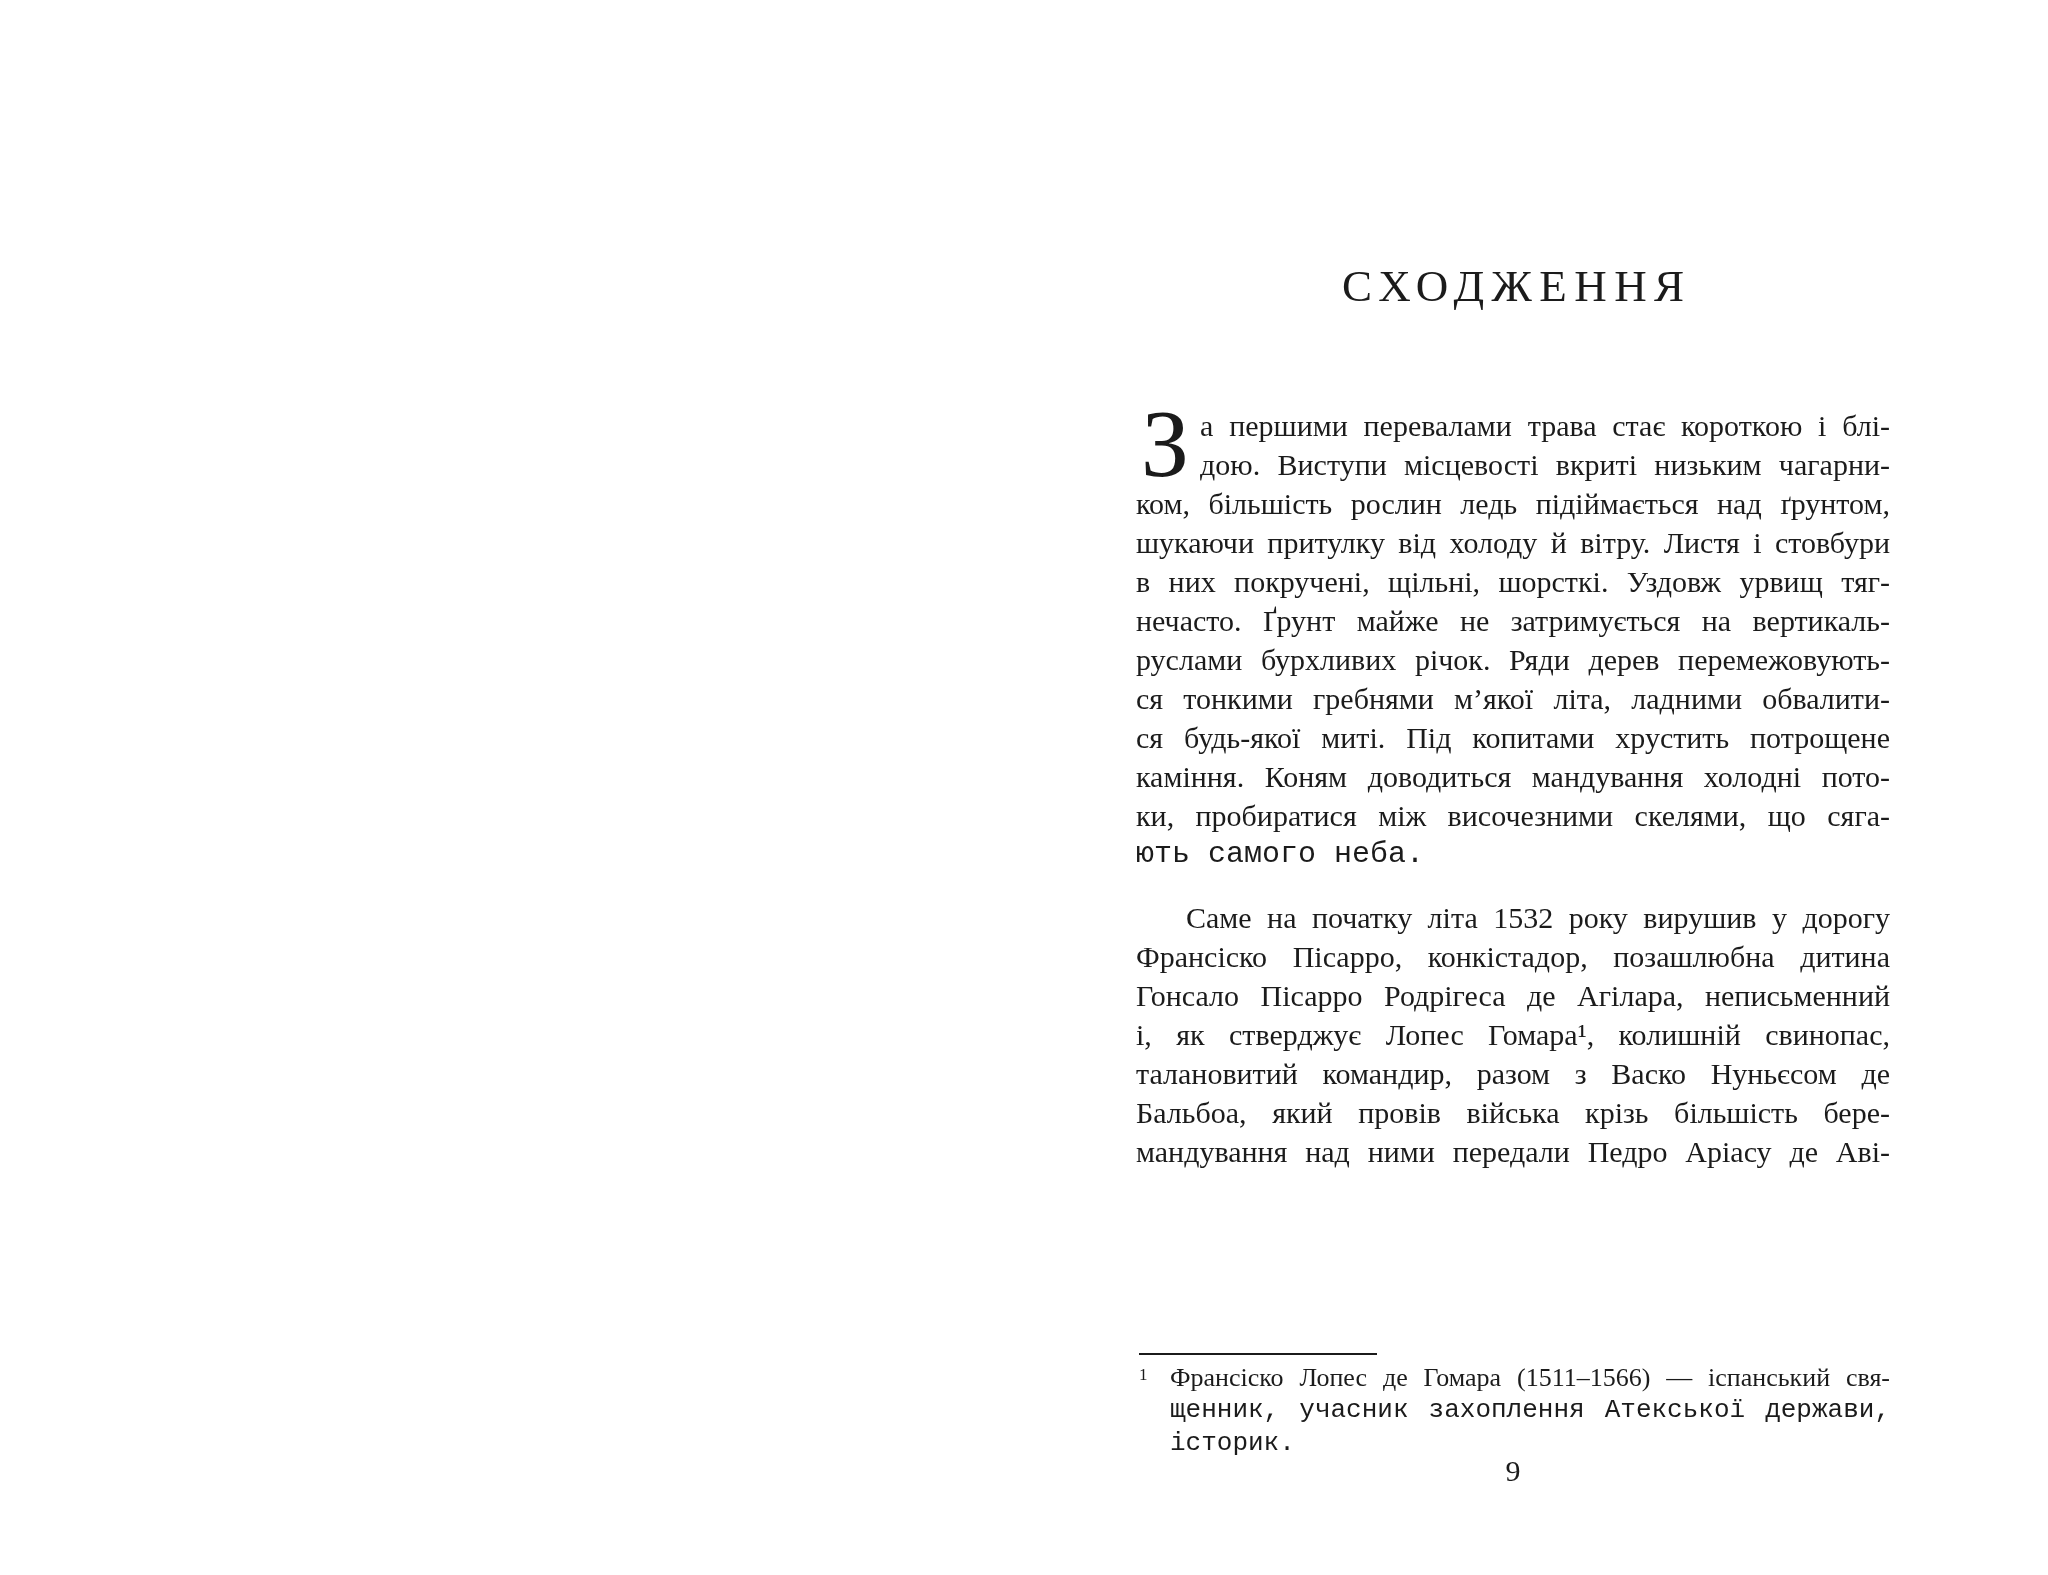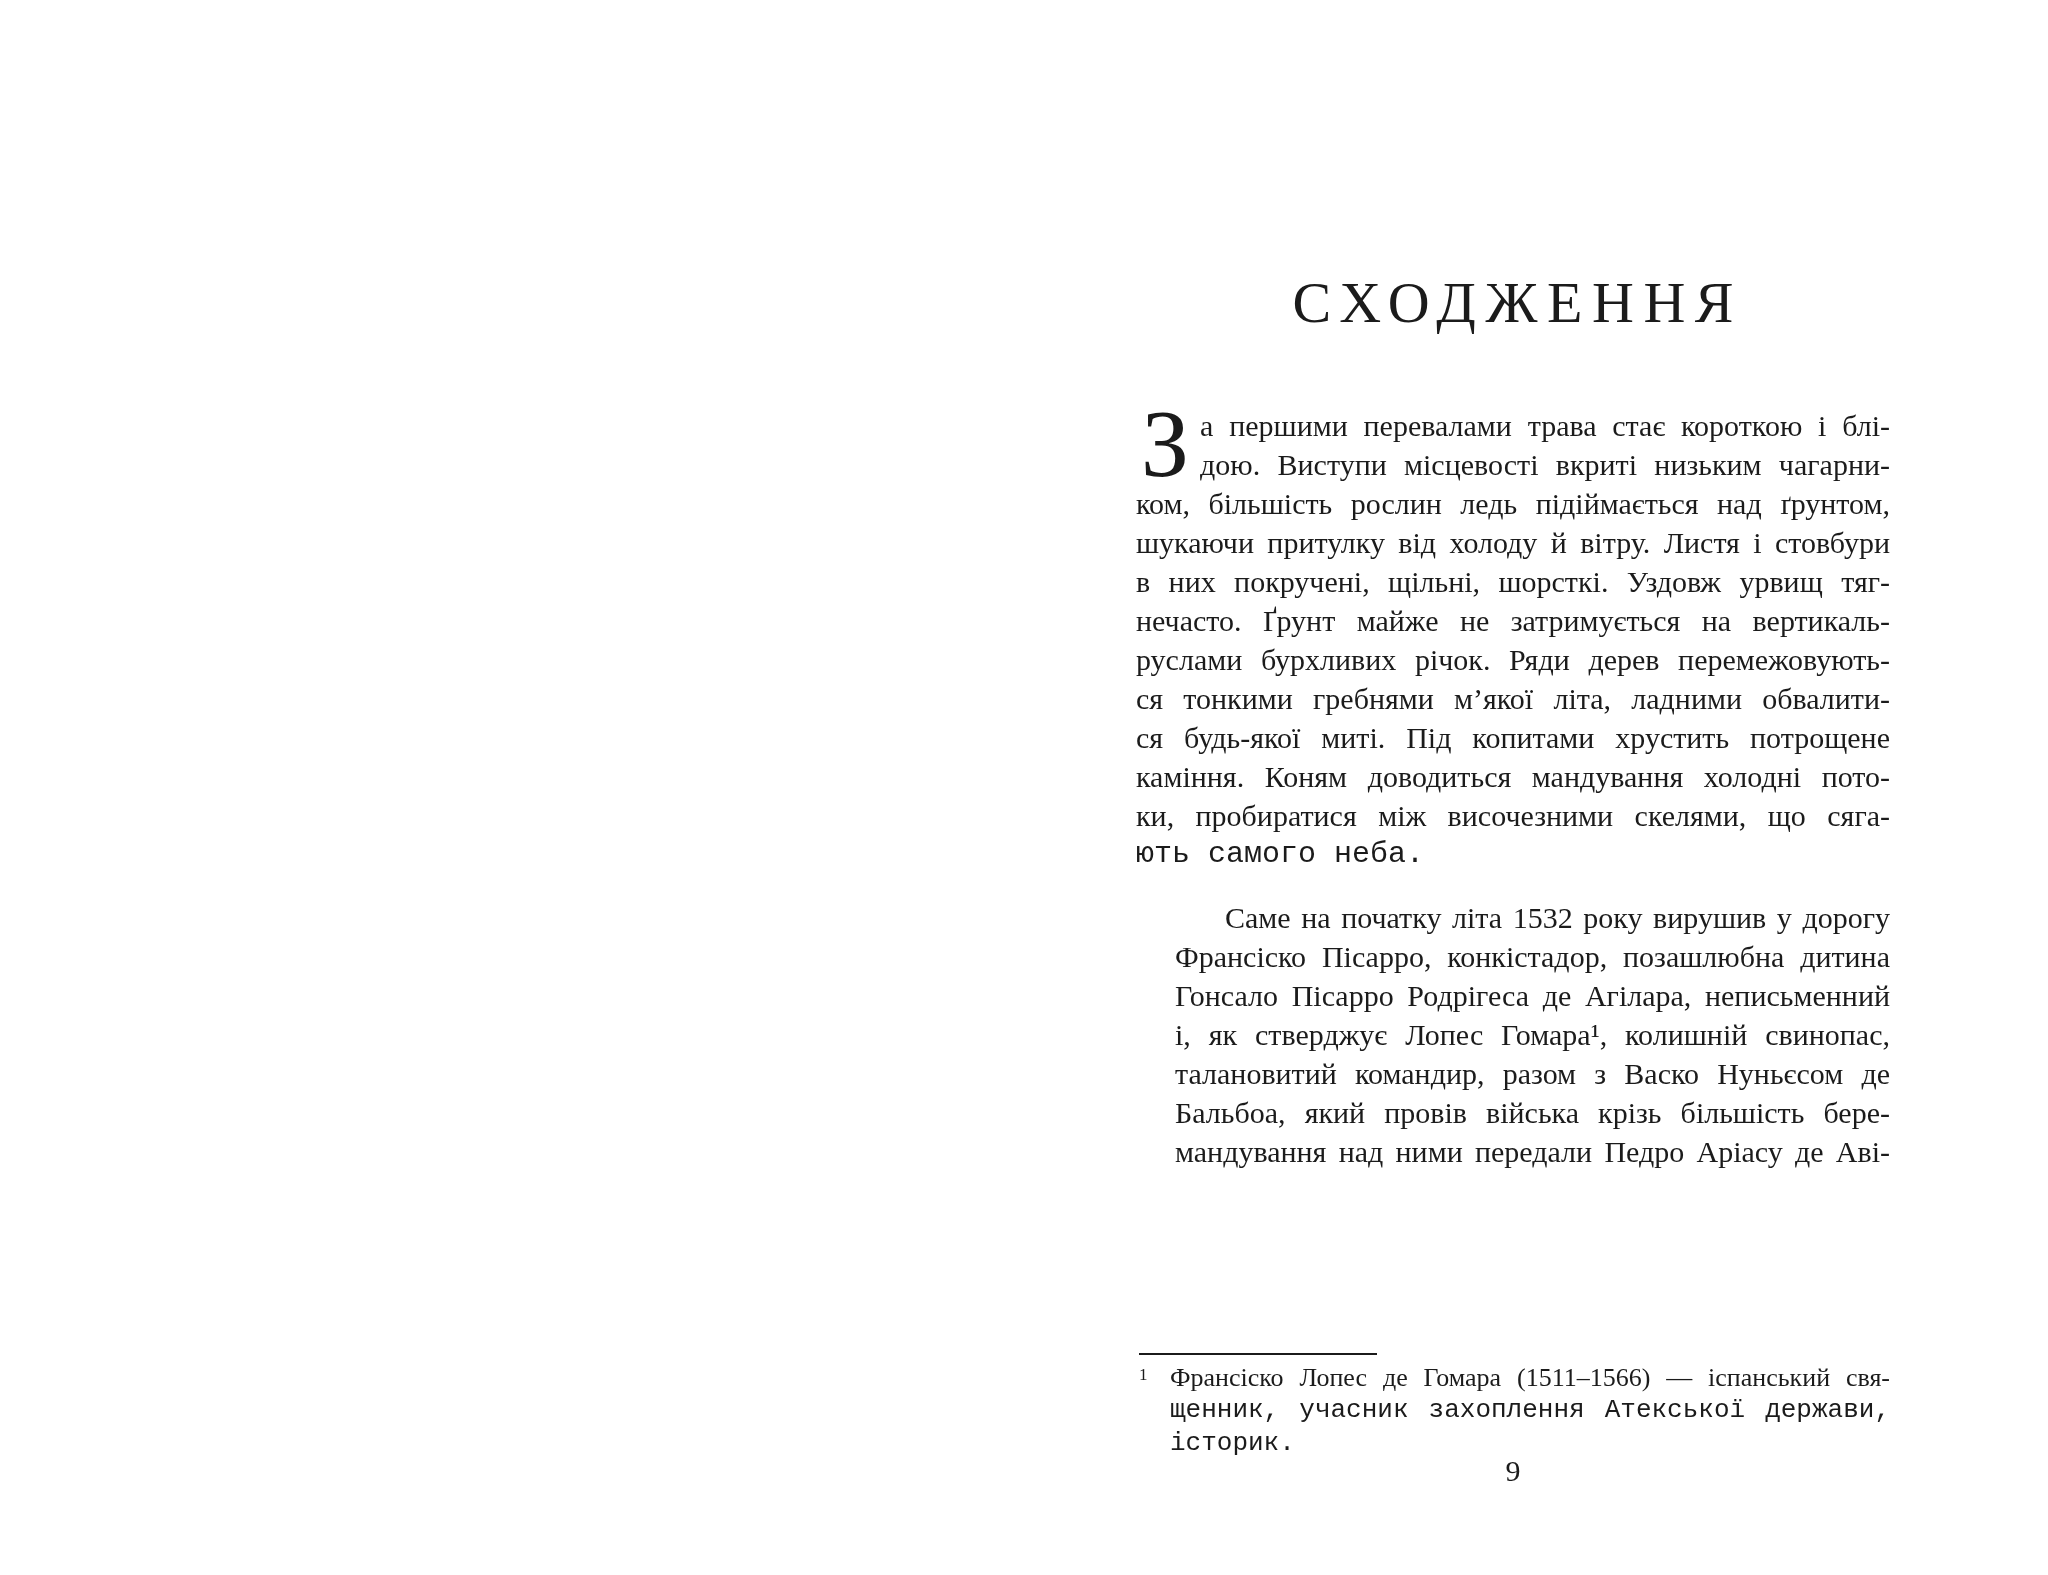--- a/index.html
+++ b/index.html
@@ -15,39 +15,39 @@
     font-family: "Liberation Serif", serif;
     color: var(--ink, #1b1b1b);
     overflow: hidden;
   }
   .chapter-title {
     position: absolute;
     left: 1136px;
     top: 229px;
     width: 754px;
     text-align: center;
-    font-size: 58px;
+    font-size: 45px;
     line-height: 1.2;
     font-weight: 400;
     letter-spacing: 0.165em;
     text-indent: 0.165em;
     color: var(--ink, #1b1b1b);
     white-space: nowrap;
   }
   .body-text {
     position: absolute;
     left: 1136px;
     top: 406px;
     width: 754px;
     font-size: 30px;
     line-height: 39px;
     color: var(--ink, #1b1b1b);
   }
   .paragraph { position: relative; }
-  .paragraph.spaced { margin-top: 24px; margin-left: 39px; }
+  .paragraph.spaced { margin-top: 24px; }
   .drop-cap {
     float: left;
     font-size: 96px;
     line-height: 76px;
     padding: 0 11px 0 5px;
     color: var(--ink, #1b1b1b);
   }
   .text-line {
     text-align: justify;
     text-align-last: justify;

